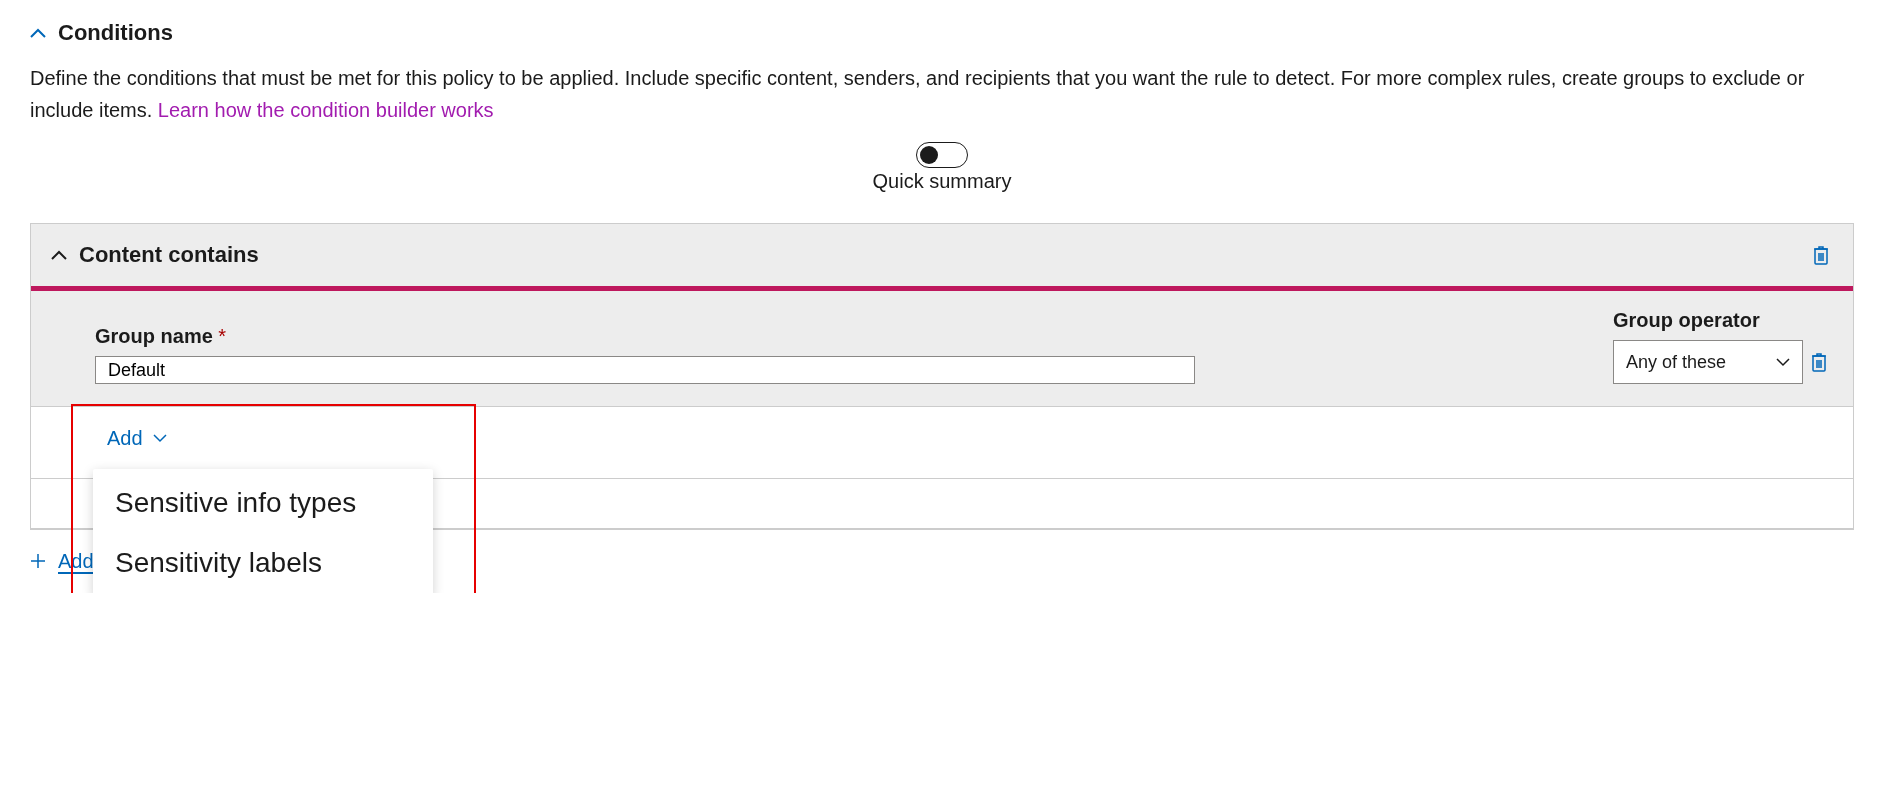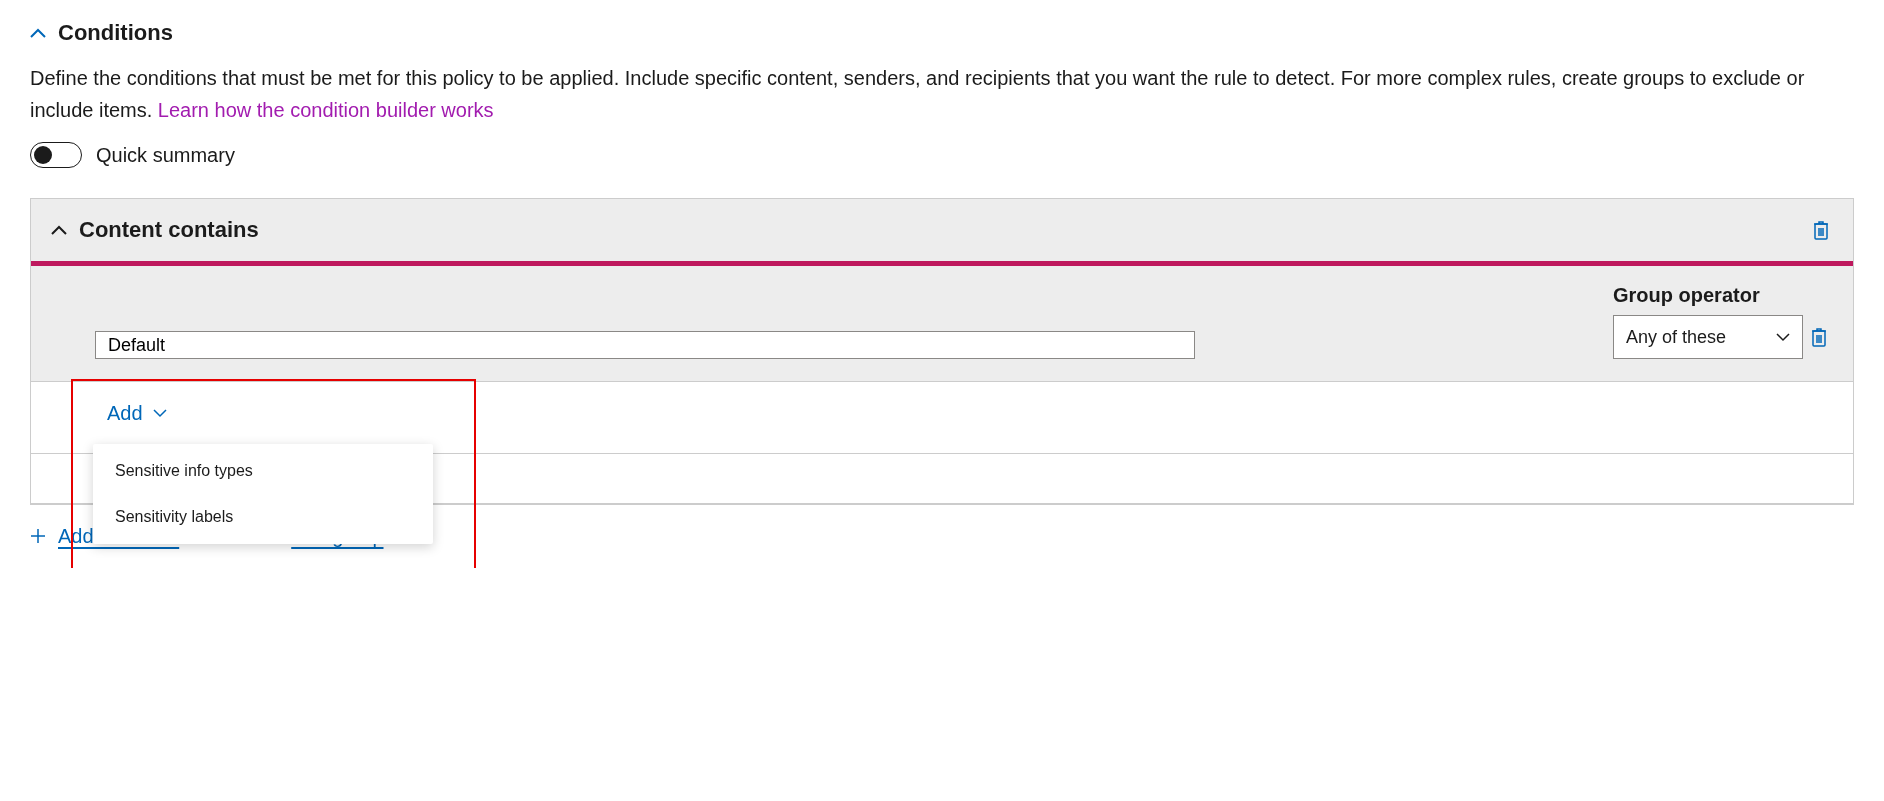--- a/index.html
+++ b/index.html
@@ -44,22 +44,23 @@
   .description {
     font-size: 20px;
     line-height: 1.6;
     color: #1b1b1b;
     margin-bottom: 16px;
   }
   .description a { color: #a21caf; text-decoration: none; }
   .toggle-row {
     display: flex;
     align-items: center;
-    gap: 14px;
+    gap: 2px;
     margin-bottom: 30px;
+    flex-direction: column;
   }
   .toggle {
     position: relative;
     width: 52px; height: 26px;
     border: 1.5px solid #1b1b1b;
     border-radius: 14px;
     background: #fff;
   }
   .toggle::after {
     content: "";
@@ -159,21 +160,21 @@
     top: 62px; left: 62px;
     width: 340px;
     background: #fff;
     box-shadow: 0 3px 12px rgba(0,0,0,0.18);
     border-radius: 2px;
     padding: 4px 0;
     z-index: 5;
   }
   .menu-item {
     padding: 14px 22px;
-    font-size: 16px;
+    font-size: 28px;
     cursor: pointer;
   }
   .spacer-strip {
     height: 50px;
     background: #fff;
     border-bottom: 1px solid #ccc;
   }
   .bottom-actions {
     display: flex;
     align-items: center;
@@ -234,20 +235,23 @@
         <path d="M3 5h14"></path>
           <path d="M8 5V3h4v2"></path>
           <rect x="4" y="5" width="12" height="15" rx="1"></rect>
         <path d="M8 9v8M10 9v8M12 9v8"></path>
       </svg>
     </span>
   </div>
 
   <div class="group-row">
     <div class="field grow">
+      <div class="field-label">
+        <span>Group name</span> <span class="req">*</span>
+      </div>
       <input type="text" class="text-input" value="Default" style="">
     </div>
     <div class="group-right">
       <div class="field">
         <div class="field-label">Group operator</div>
         <div class="select-box">
           <span>Any of these</span>
           <span class="chevron-down-small">
             <svg width="14" height="9" viewBox="0 0 14 9">
                 <path d="M1 1 L7 7 L13 1" stroke="currentColor" stroke-width="1.5" fill="none"></path>

